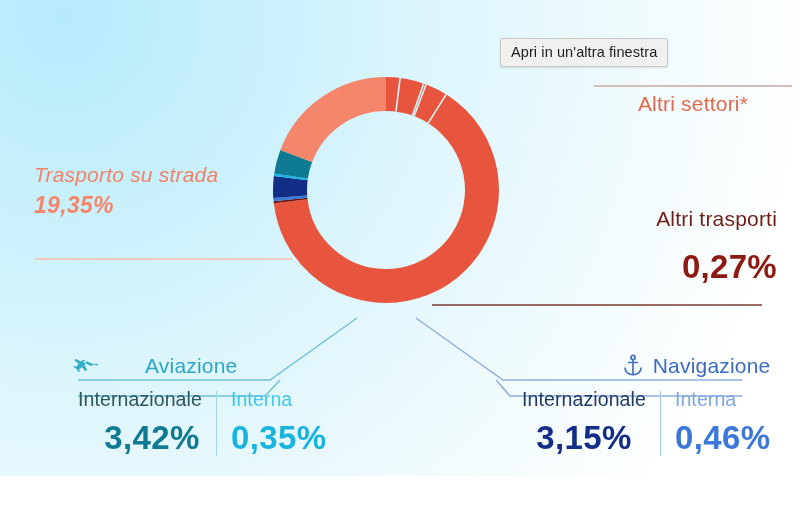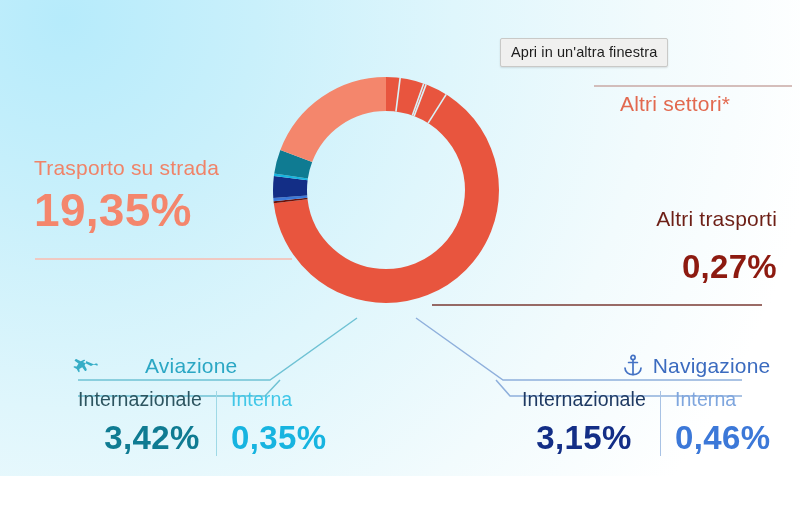--- a/index.html
+++ b/index.html
@@ -52,33 +52,33 @@
     letter-spacing: .2px;
     line-height: 1.1;
   }
   .lbl .val {
     font-weight: bold;
     letter-spacing: .3px;
     line-height: 1.05;
   }
 
   
-  #altri-settori { left: 620px; top: 92px; width: 178px; text-align: left; }
+  #altri-settori { left: 604px; top: 92px; width: 178px; text-align: center; }
   #altri-settori .name { color: #e2694f; }
   #altri-settori .val { font-size: 36px; color: #ef6d52; margin-top: 8px; }
 
   
   #altri-trasporti { left: 587px; top: 207px; width: 190px; text-align: right; }
   #altri-trasporti .name { color: #6d1f16; }
   #altri-trasporti .val { font-size: 33px; color: #8d1a10; margin-top: 20px; }
 
   
-  #trasporto-strada { left: 34px; top: 156px; width: 300px; text-align: left; }
+  #trasporto-strada { left: 34px; top: 163px; width: 300px; text-align: left; font-style: italic; }
   #trasporto-strada .name { color: #f08368; }
-  #trasporto-strada .val { font-size: 46px; color: #f4866c; margin-top: 7px; }
+  #trasporto-strada .val { font-size: 23px; color: #f4866c; margin-top: 7px; }
 
   
   .grp { position: absolute; }
   .grp .head {
     display: flex;
     align-items: center;
     gap: 8px;
     font-size: 21px;
     letter-spacing: .2px;
   }

